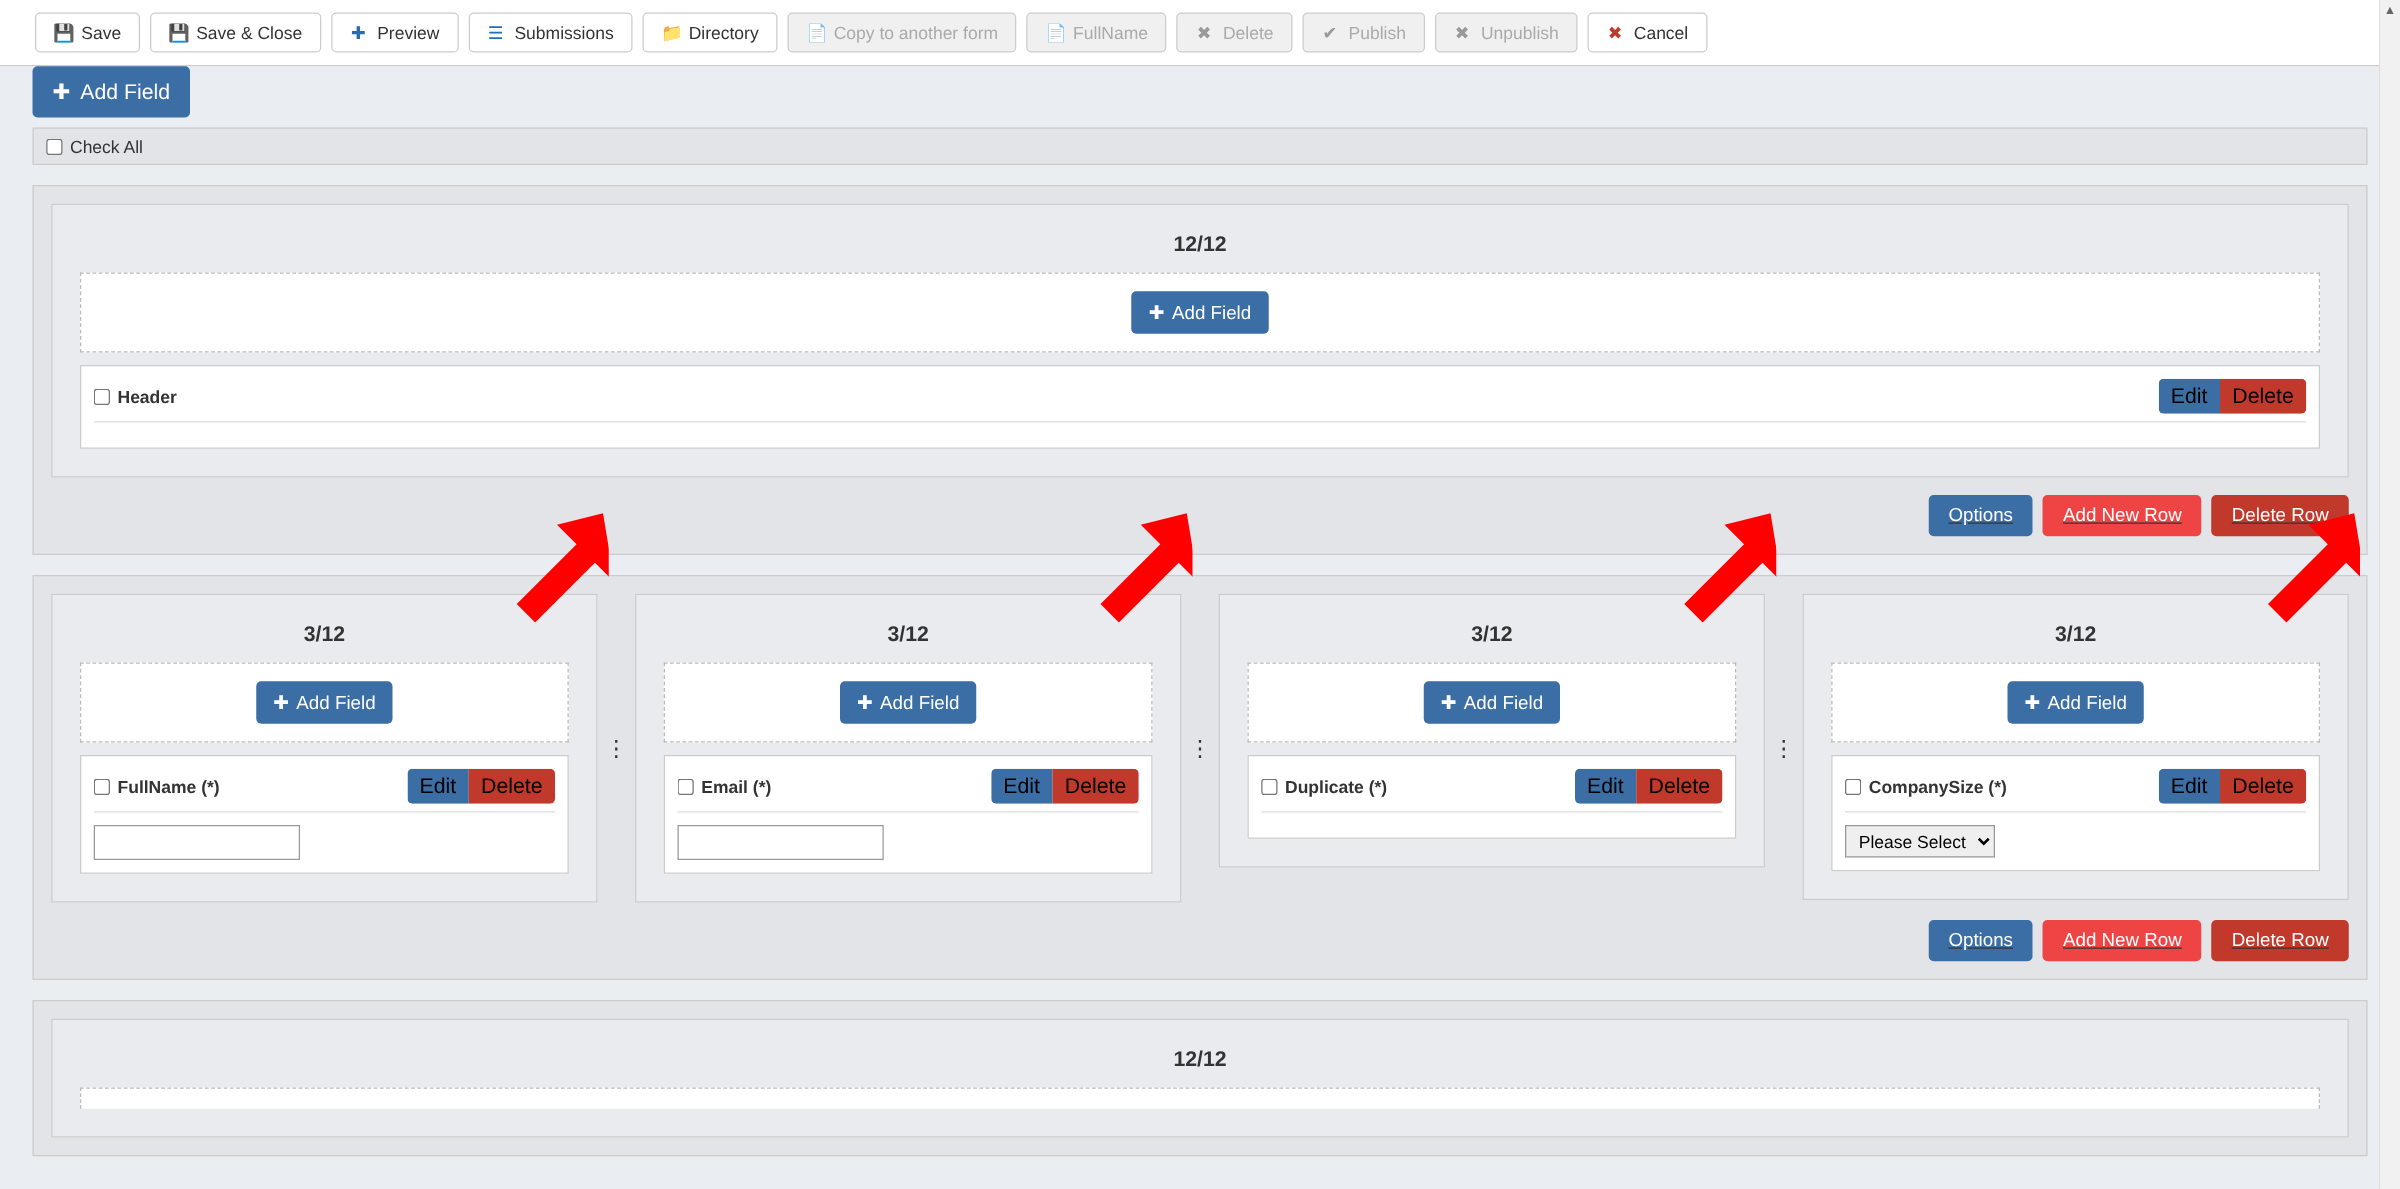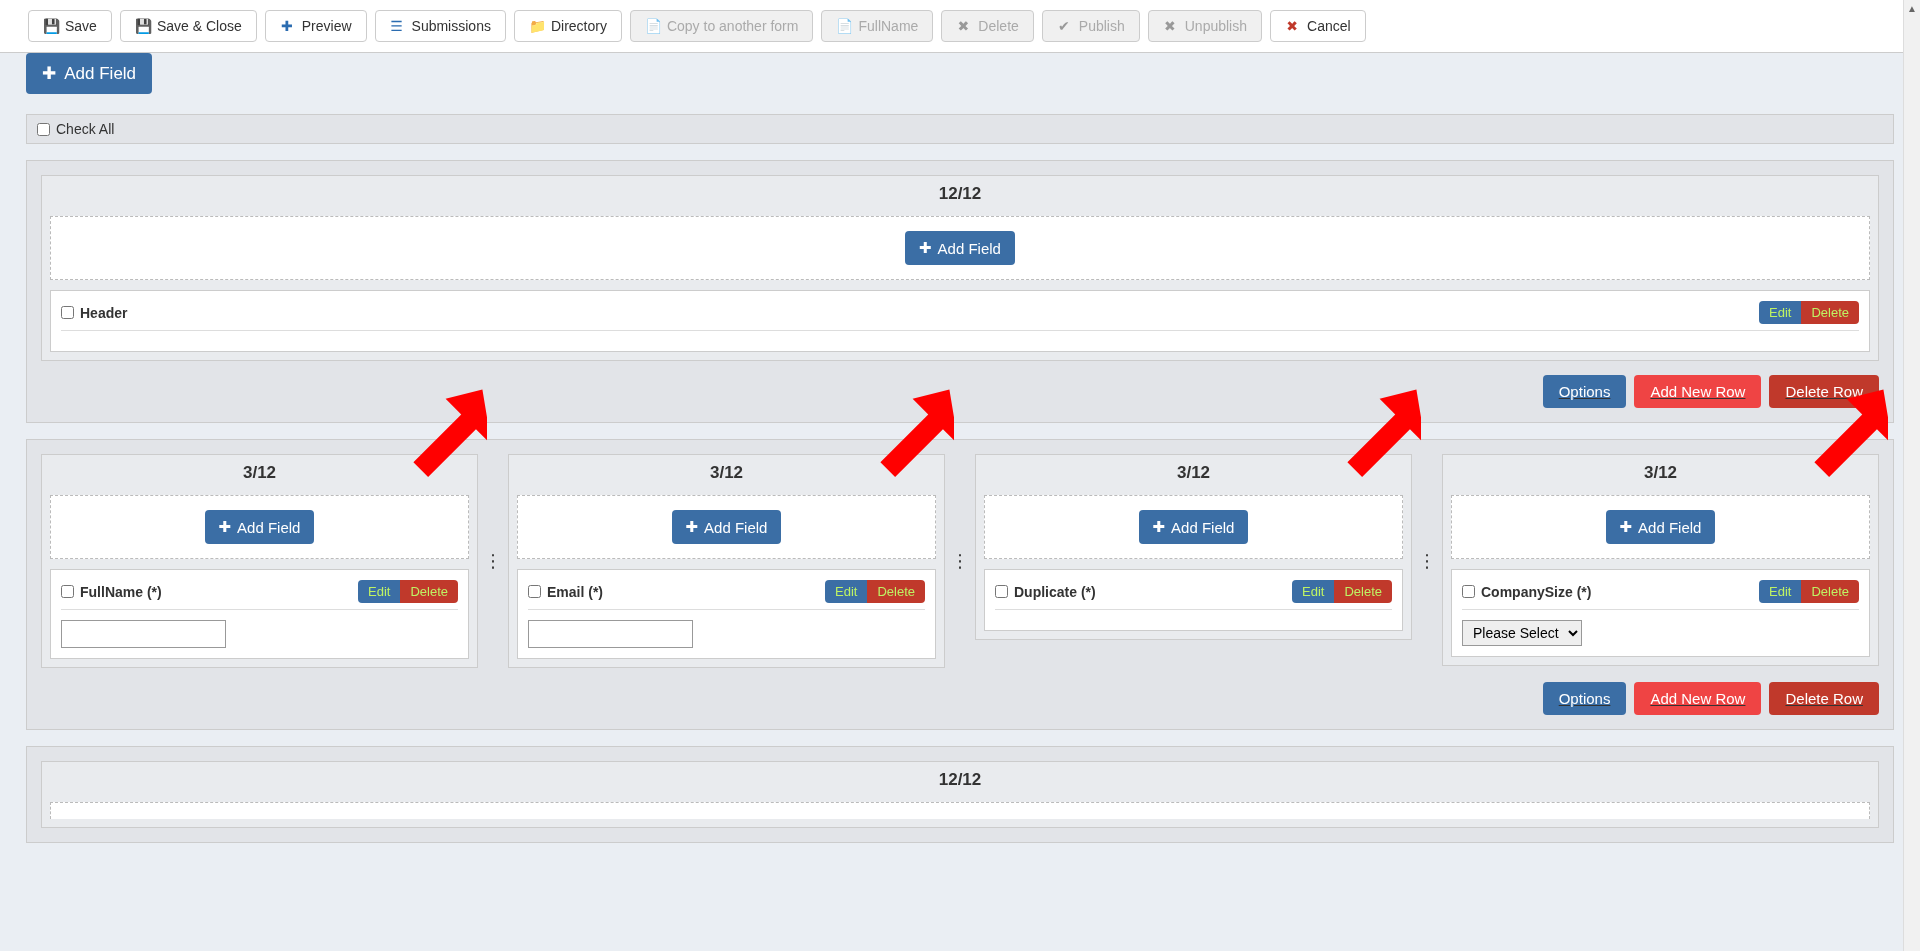--- a/index.html
+++ b/index.html
@@ -7,32 +7,32 @@
 .toolbar { background: #fff; border-bottom: 1px solid #ccc; padding: 10px 28px; display: flex; gap: 8px; flex-wrap: wrap; }
 .btn { display: inline-flex; align-items: center; gap: 8px; padding: 7px 14px; border: 1px solid #ccc; background: #fff; border-radius: 4px; cursor: pointer; font-size: 14px; color: #333; }
 .btn:disabled { background: #f0f0f0; color: #aaa; cursor: default; }
 .btn .ico { display: inline-block; width: 14px; text-align: center; }
 .ico-green { color: #2e8b3d; }
 .ico-blue { color: #2b6cb0; }
 .ico-red { color: #c0392b; }
 .ico-gray { color: #999; }
 .content { padding: 0 26px 40px; }
 .add-field-top { background: #3b6ea5; color: #fff; border: none; border-radius: 4px; padding: 10px 16px; font-size: 17px; display: inline-flex; align-items: center; gap: 8px; cursor: pointer; margin-top: 0; }
-.check-all-row { background: #e2e4e8; border: 1px solid #ccc; padding: 6px 10px; margin-top: 20px; display: flex; align-items: center; gap: 6px; }
+.check-all-row { background: #e2e4e8; border: 1px solid #ccc; padding: 6px 10px; margin-top: 8px; display: flex; align-items: center; gap: 6px; }
 .section { background: #e2e4e8; border: 1px solid #ccc; margin-top: 16px; padding: 14px; position: relative; }
-.row-frame { border: 1px solid #ccc; background: #e9ebee; padding: 8px; }
+.row-frame { border: 1px solid #ccc; background: #e9ebee; padding: 22px; }
 .row-label { text-align: center; font-weight: bold; font-size: 17px; margin-bottom: 12px; }
 .dashed-box { border: 1px dashed #bbb; background: #fff; padding: 14px; display: flex; justify-content: center; }
 .add-field-inner { background: #3b6ea5; color: #fff; border: none; border-radius: 4px; padding: 8px 14px; font-size: 15px; display: inline-flex; align-items: center; gap: 6px; cursor: pointer; }
 .field-card { background: #fff; border: 1px solid #ccc; margin-top: 10px; padding: 10px; position: relative; }
 .field-head { display: flex; align-items: center; justify-content: space-between; border-bottom: 1px solid #ddd; padding-bottom: 6px; margin-bottom: 10px; }
 .field-head-left { display: flex; align-items: center; gap: 6px; }
 .field-title { font-weight: bold; }
 .mini-btn-group { display: inline-flex; border-radius: 4px; overflow: hidden; }
-.mini-btn { border: none; padding: 4px 10px; font-size: 13px; cursor: pointer; color: #bef264; }
+.mini-btn { border: none; padding: 4px 10px; font-size: 17px; cursor: pointer; color: #000000; }
 .mini-edit { background: #3b6ea5; }
 .mini-del { background: #c0392b; }
 .textarea-box { width: 100%; min-height: 34px; border: 1px solid #ccc; padding: 6px 8px; font-family: 'Courier New', monospace; font-size: 14px; resize: vertical; }
 .row-actions { display: flex; justify-content: flex-end; gap: 8px; padding-top: 14px; text-decoration: underline; }
 .row-btn { border: none; border-radius: 4px; padding: 8px 16px; font-size: 15px; cursor: pointer; color: #fff; }
 .row-btn-blue { background: #3b6ea5; }
 .row-btn-green { background: #ef4444; }
 .row-btn-red { background: #c0392b; }
 .cols { display: flex; gap: 0; position: relative; }
 .col { flex: 1; border-radius: 21px; }

